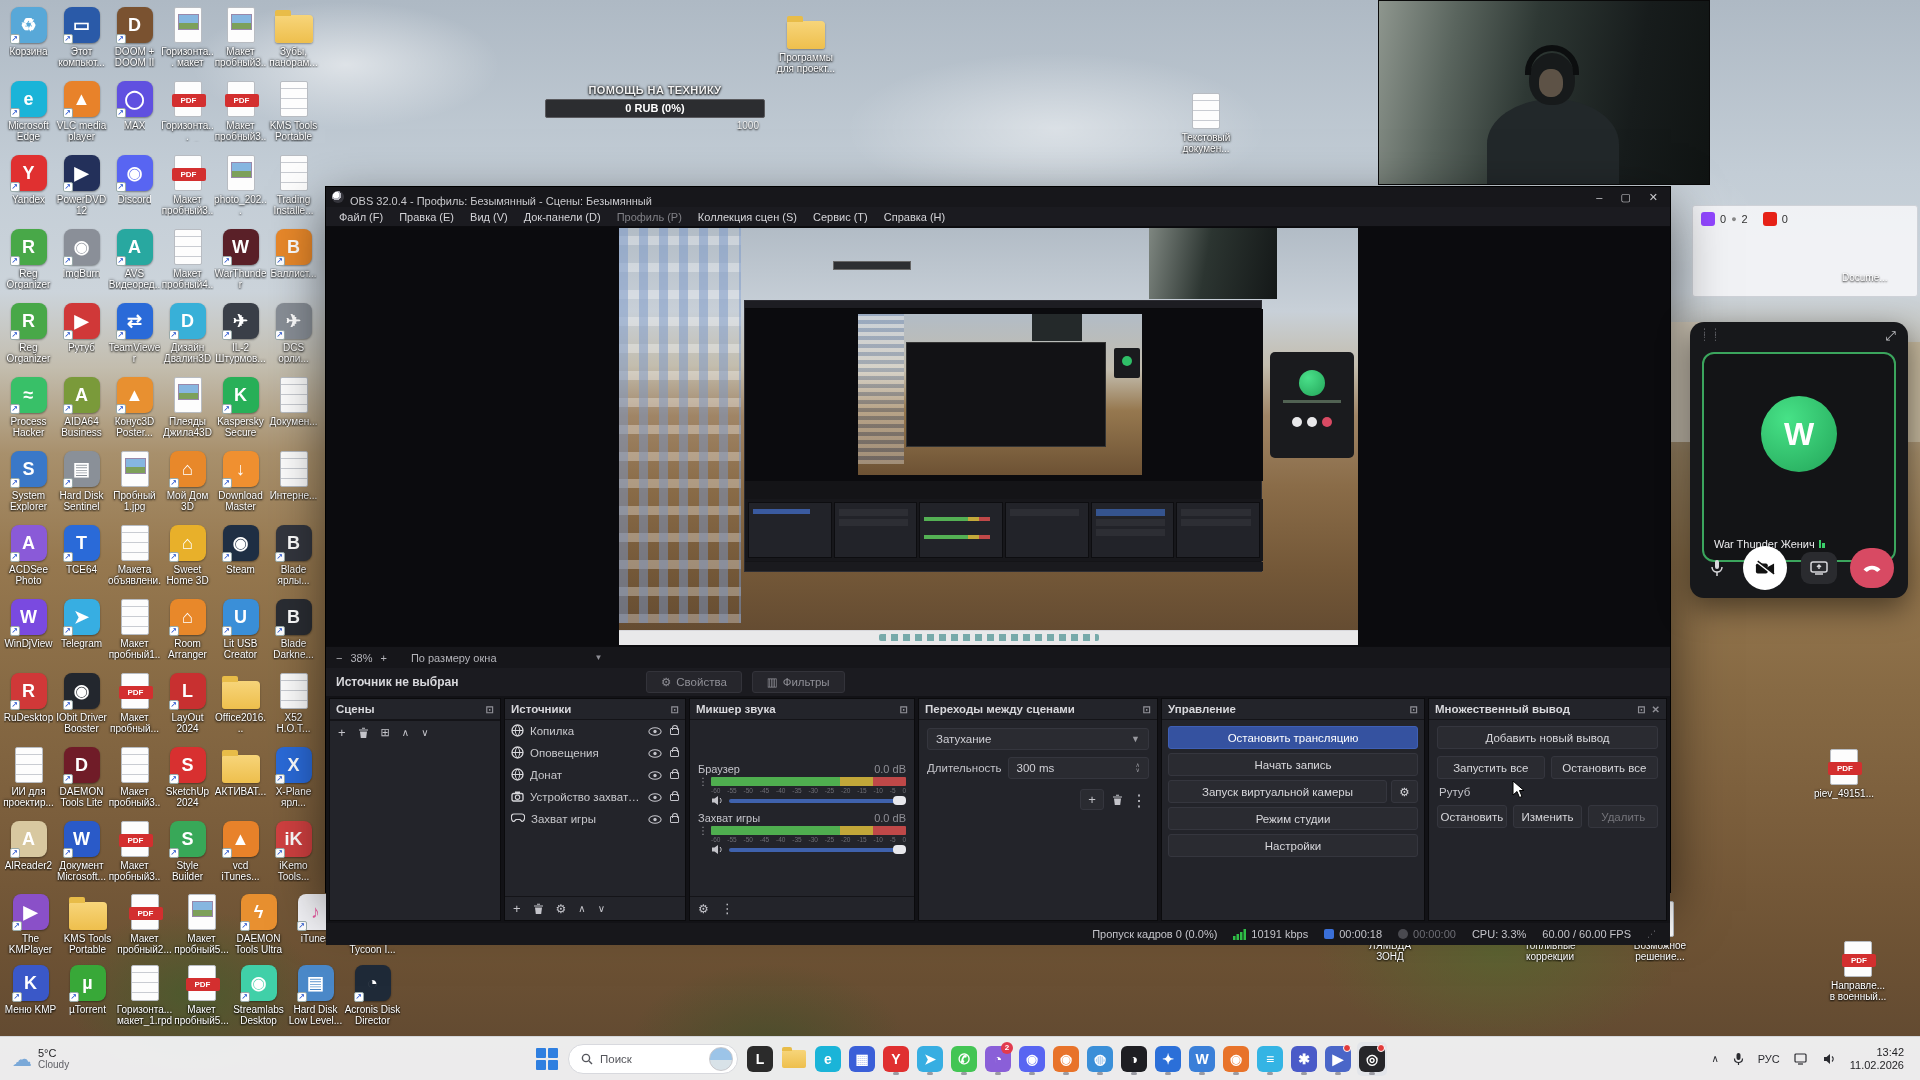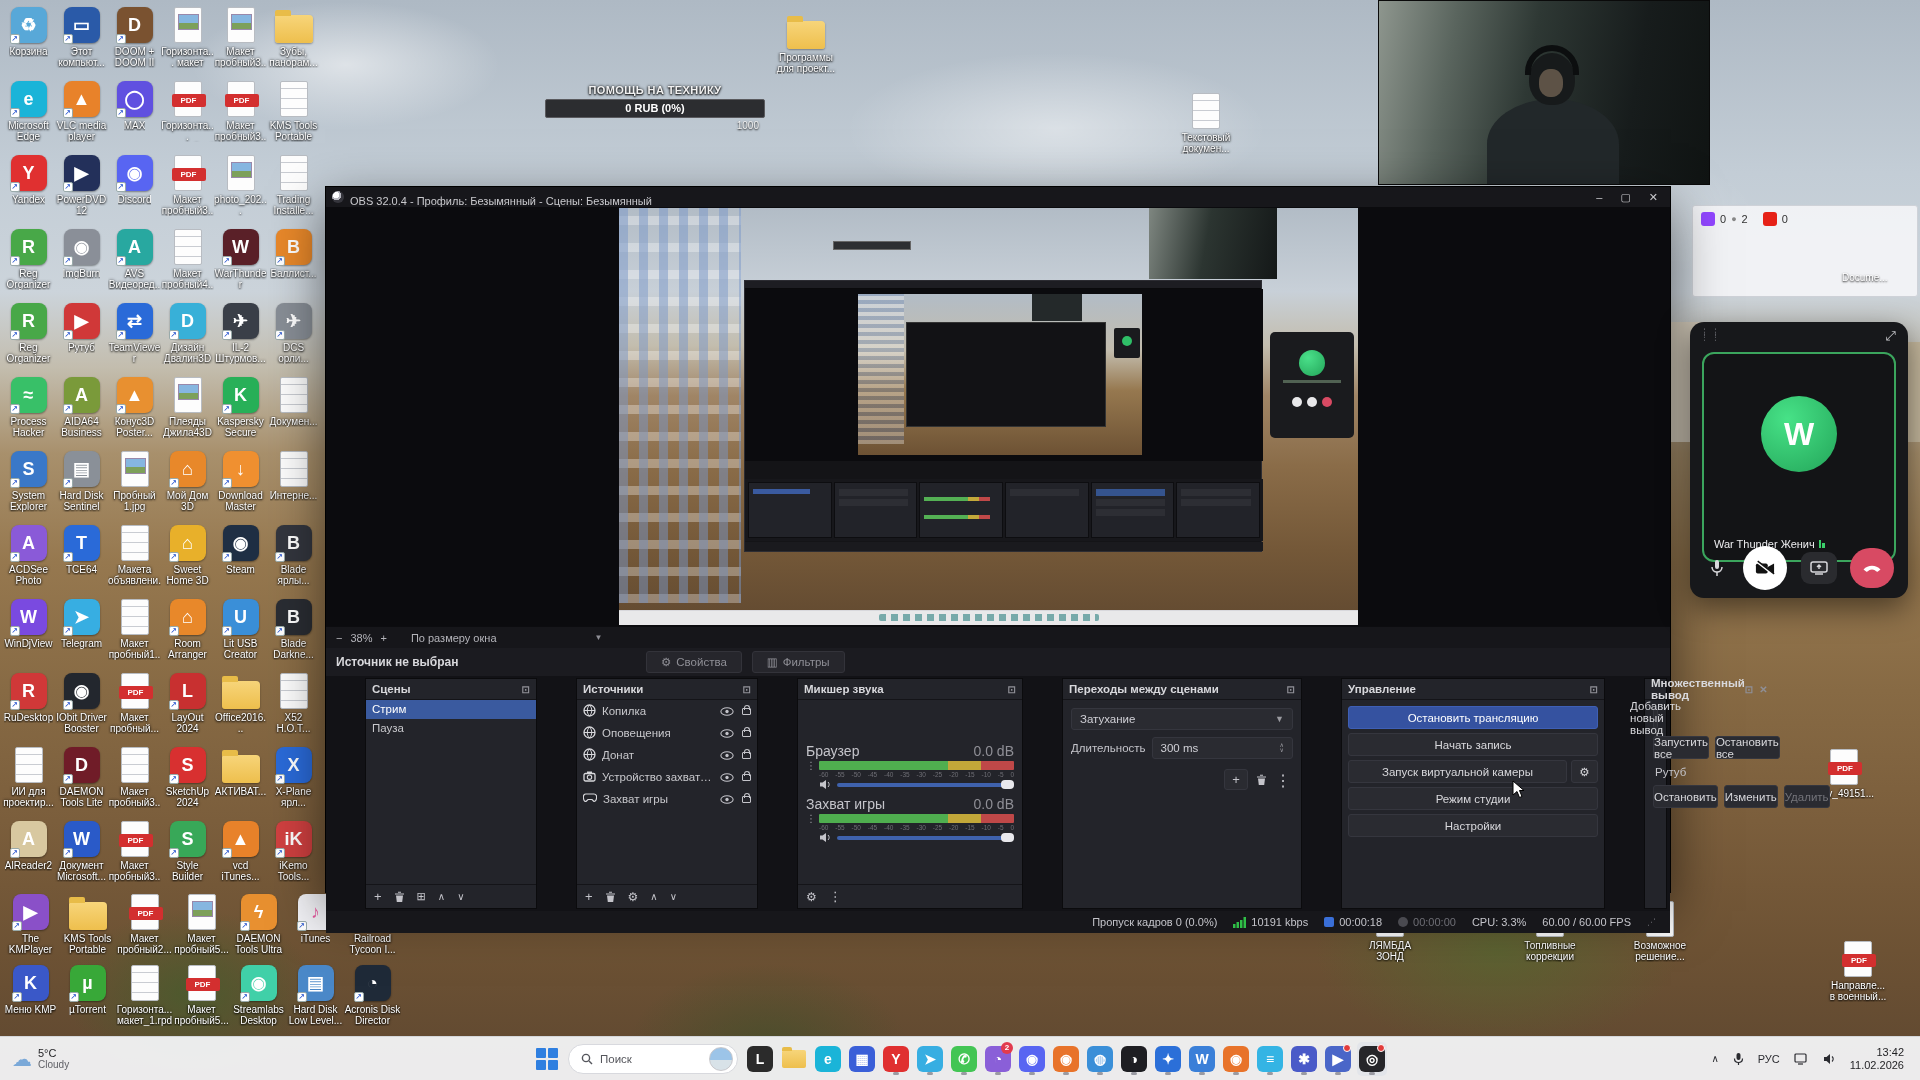--- a/index.html
+++ b/index.html
@@ -118,38 +118,38 @@
   
   .zoomrow { height:22px; background:#16161a; display:flex; align-items:center; gap:8px; padding-left:10px;
     font-size:11px; color:#b4b4ba; flex:0 0 auto; border-top:1px solid #0c0c0f; }
   .srcrow { height:28px; background:#1b1b20; display:flex; align-items:center; padding-left:10px; gap:10px; flex:0 0 auto; }
   .srcrow .nosrc { font-size:12px; font-weight:bold; color:#d8d8dc; width:150px; }
   .srcbtn { display:flex; align-items:center; gap:5px; font-size:11.5px; color:#8f8f96; background:#26262c;
     border:1px solid #33333a; border-radius:3px; padding:3px 14px; }
 
   
   .panels { flex:0 0 176px; background:#121216; display:flex; gap:3px; padding:2px 3px; }
-  .panel { background:#23242a; border:1px solid #0b0b0d; display:flex; flex-direction:column; min-width:0;margin-left:36px; }
+  .panel { background:#23242a; border:1px solid #0b0b0d; display:flex; flex-direction:column; min-width:0; }
   .phead { height:21px; border-bottom:1px solid #141418; display:flex; align-items:center; padding:0 6px;
     font-size:11.5px; font-weight:bold; color:#d8d8dc; flex:0 0 auto; }
   .phead .hicons { margin-left:auto; color:#8f8f96; font-size:10px; display:flex; gap:6px; }
   .pbody { flex:1; position:relative; min-height:0; }
   .pfoot { height:24px; border-top:1px solid #141418; display:flex; align-items:center; gap:12px; padding:0 8px;
     color:#c4c4ca; font-size:13px; flex:0 0 auto; }
   .pfoot svg { display:block; }
 
   .scene-item { height:19px; line-height:19px; font-size:11.5px; padding-left:6px; color:#c8c8cc; }
   .scene-item.sel { background:#3a5a9f; color:#fff; }
 
   .src-item { height:22px; display:flex; align-items:center; gap:6px; padding:0 6px; font-size:11.5px; color:#c8c8cc; }
   .src-item .nm { flex:1; white-space:nowrap; overflow:hidden; text-overflow:ellipsis; }
   .src-item svg { flex:0 0 auto; }
 
   .mix-ch { padding:4px 8px 2px; }
-  .mix-top { display:flex; font-size:14px; color:#c4c4ca; }
+  .mix-top { display:flex; font-size:11px; color:#c4c4ca; }
   .mix-top .db { margin-left:auto; color:#8f8f96; }
   .meter-wrap { display:flex; gap:5px; margin-top:2px; }
   .grip { color:#9a9aa0; font-size:10px; line-height:9px; width:8px; }
   .meter-col { flex:1; }
   .meterbar { height:9px; border-radius:1px;
     background:linear-gradient(90deg,#4fae4f 0 66%,#c2a739 66% 83%,#bf4848 83%); }
   .ticks { display:flex; justify-content:space-between; font-size:6.5px; color:#6e6e75; margin-top:1px; }
   .volrow { display:flex; align-items:center; gap:5px; margin-top:1px; }
   .volline { flex:1; height:4px; background:#3f62ad; border-radius:2px; position:relative; }
   .volline i { position:absolute; right:0; top:-3px; width:13px; height:9px; background:#e8e8ec; border-radius:4px; }
@@ -945,20 +945,30 @@
 <div class="obs">
   <div class="obs-titlebar">
     <div class="obs-logo"></div>
     <div class="obs-title">OBS 32.0.4 - Профиль: Безымянный - Сцены: Безымянный</div>
     <div class="winbtns">
       <span>–</span>
       <span>▢</span>
       <span>✕</span>
     </div>
   </div>
+  <div class="obs-menubar" id="obs-menu">
+      <span class="mi">Файл (F)</span>
+      <span class="mi">Правка (E)</span>
+      <span class="mi">Вид (V)</span>
+      <span class="mi">Док-панели (D)</span>
+      <span class="mi dim">Профиль (P)</span>
+      <span class="mi">Коллекция сцен (S)</span>
+      <span class="mi">Сервис (T)</span>
+      <span class="mi">Справка (H)</span>
+    </div>
 
   <div class="obs-preview">
     <div class="canvas">
       <div class="mini-icons"></div>
       <div class="mini-webcam"></div>
       <div class="mini-donate"></div>
       <div class="mini-obs">
         <div class="strip"></div>
         <div class="mprev">
           <div class="mini-canvas">
@@ -1033,24 +1043,20 @@
   </div>
 
   <div class="panels">
 
     <div class="panel" style="flex:0 0 172px;">
       <div class="phead">
           <span>Сцены</span>
         <span class="hicons">
             <span>⊡</span>
           </span>
-        </div>
-      <div class="pbody" id="scene-list">
-          <div class="scene-item sel">Стрим</div>
-          <div class="scene-item">Пауза</div>
         </div>
       <div class="pfoot">
         <span>+</span>
         <svg width="11" height="12" viewBox="0 0 11 12">
             <path fill="#c4c4ca" d="M1 2.5h9v1H1zM2 4.5h7L8.2 11H2.8zM4 .8h3v1H4z"></path>
           </svg>
         <span style="font-size:11px;">⊞</span>
         <span style="font-size:10px;">∧</span>
         <span style="font-size:10px;">∨</span>
       </div>

